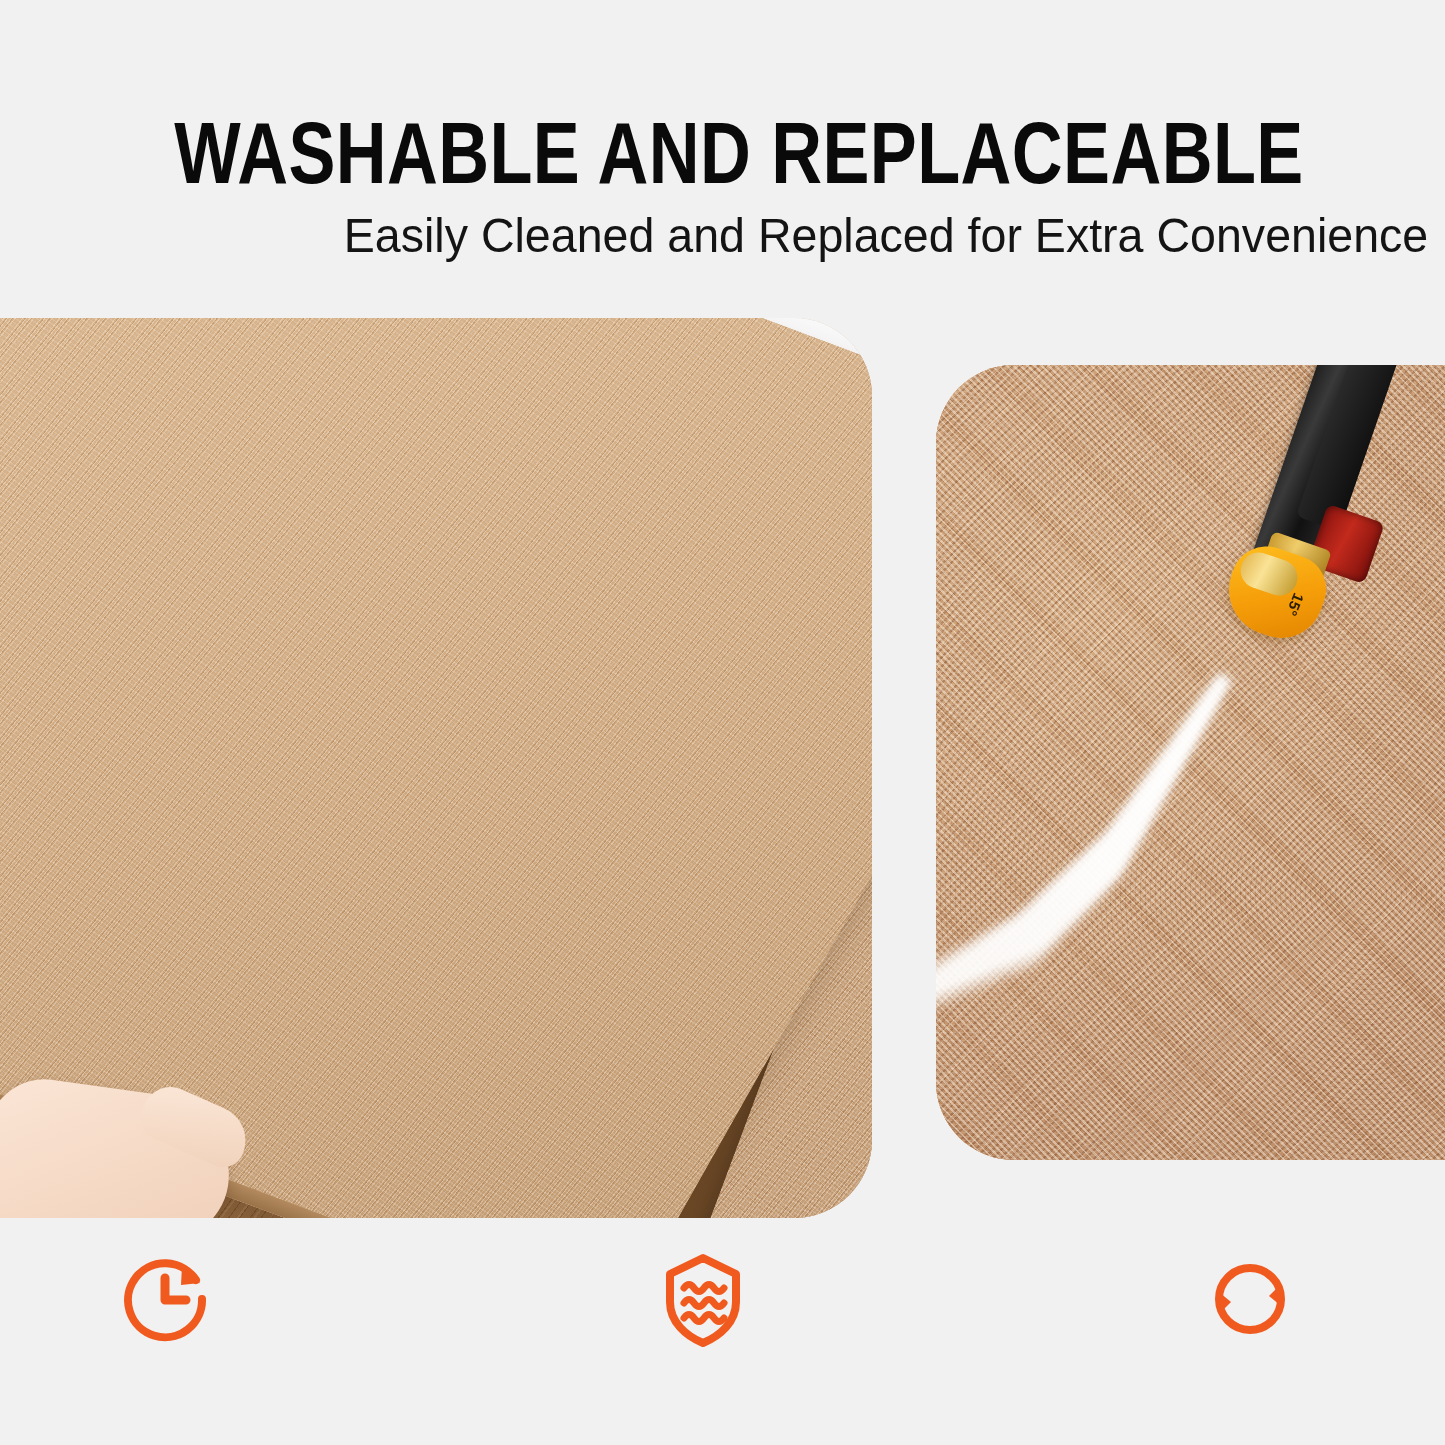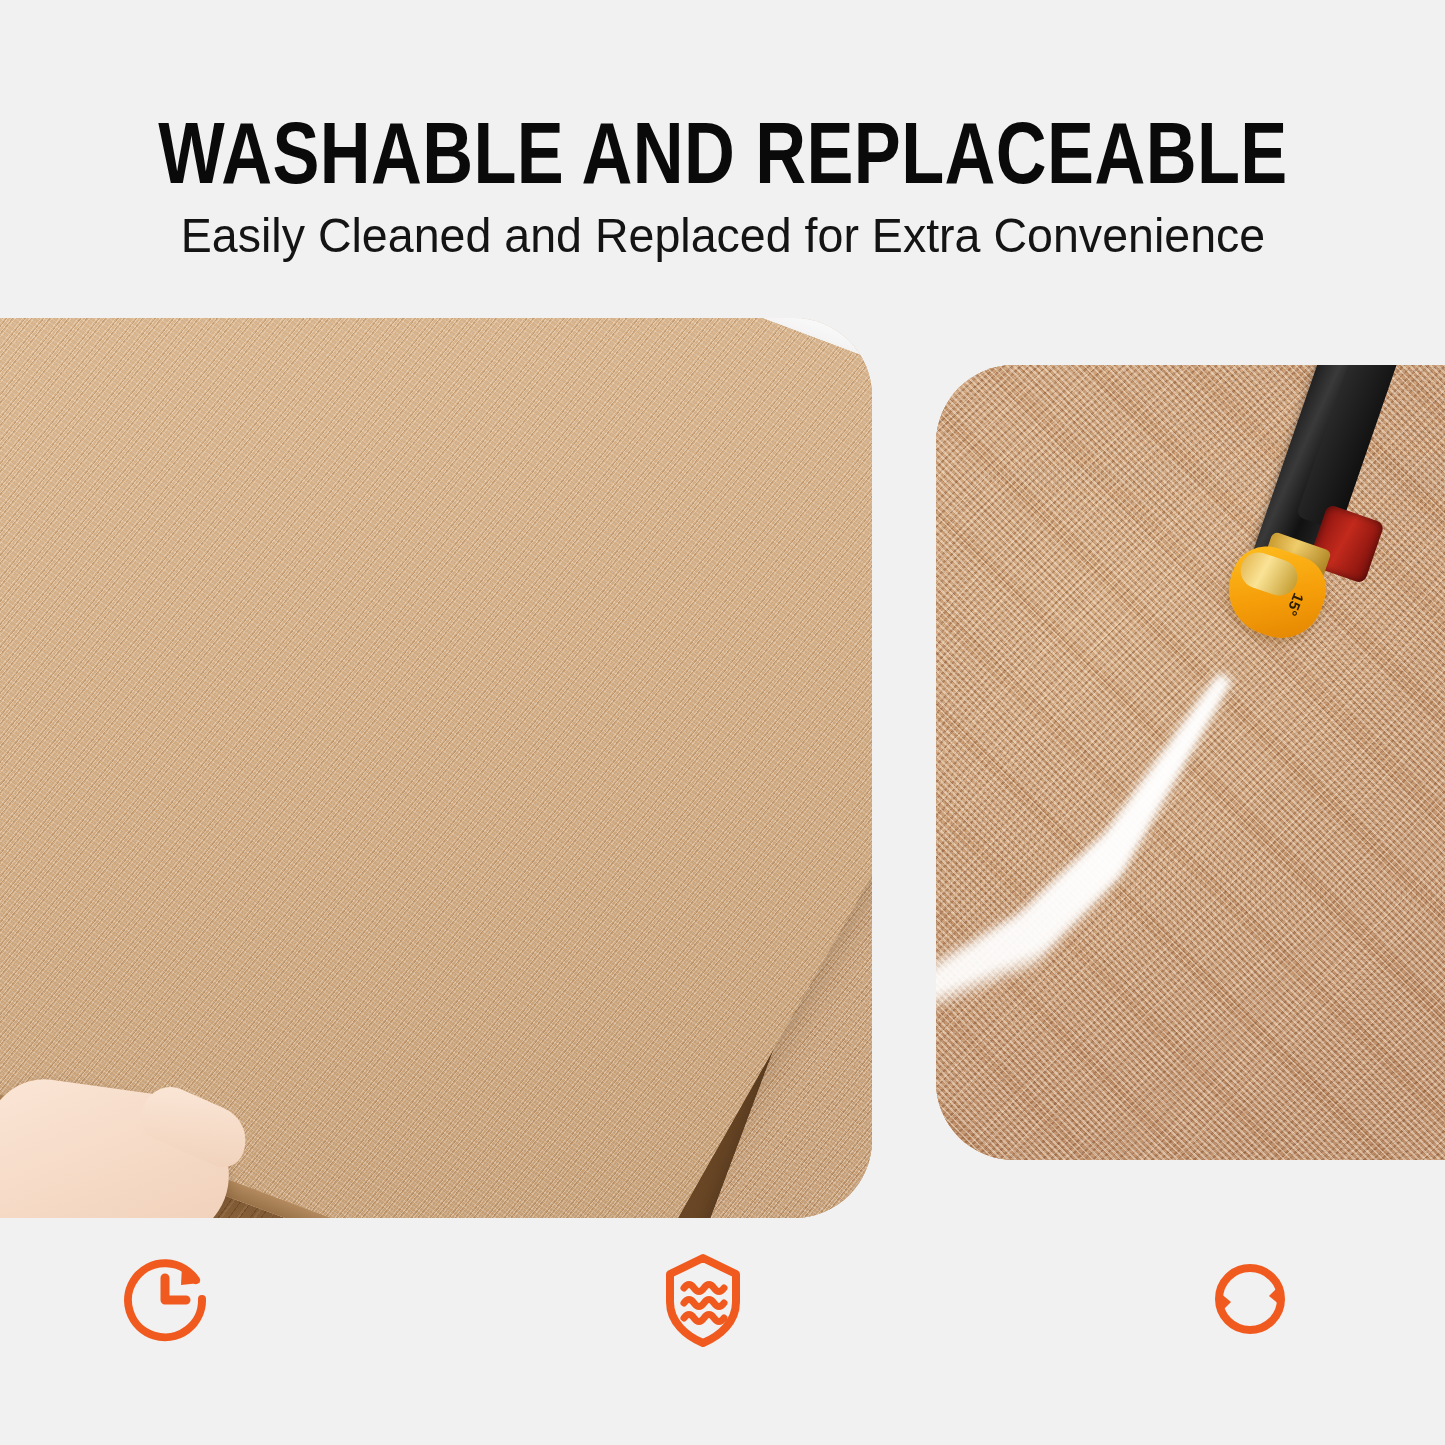--- a/index.html
+++ b/index.html
@@ -8,21 +8,21 @@
     background:#f1f1f1;
     font-family:"Liberation Sans", sans-serif;
     overflow:hidden;
     position:relative;
   }
 
   
   .header{
     position:absolute;left:0;top:0;width:1445px;height:295px;
     background:#f1f1f1;
-    display:flex;flex-direction:column;align-items:center;justify-content:flex-start;
+    display:flex;flex-direction:column;align-items:flex-end;justify-content:flex-start;
   }
   .headline{
     margin-top:108px;
     font-family:"Liberation Sans", sans-serif;
     font-weight:700;
     font-size:88px;
     line-height:90px;
     letter-spacing:0.5px;
     color:#0a0a0a;
     transform:scaleX(0.80);

